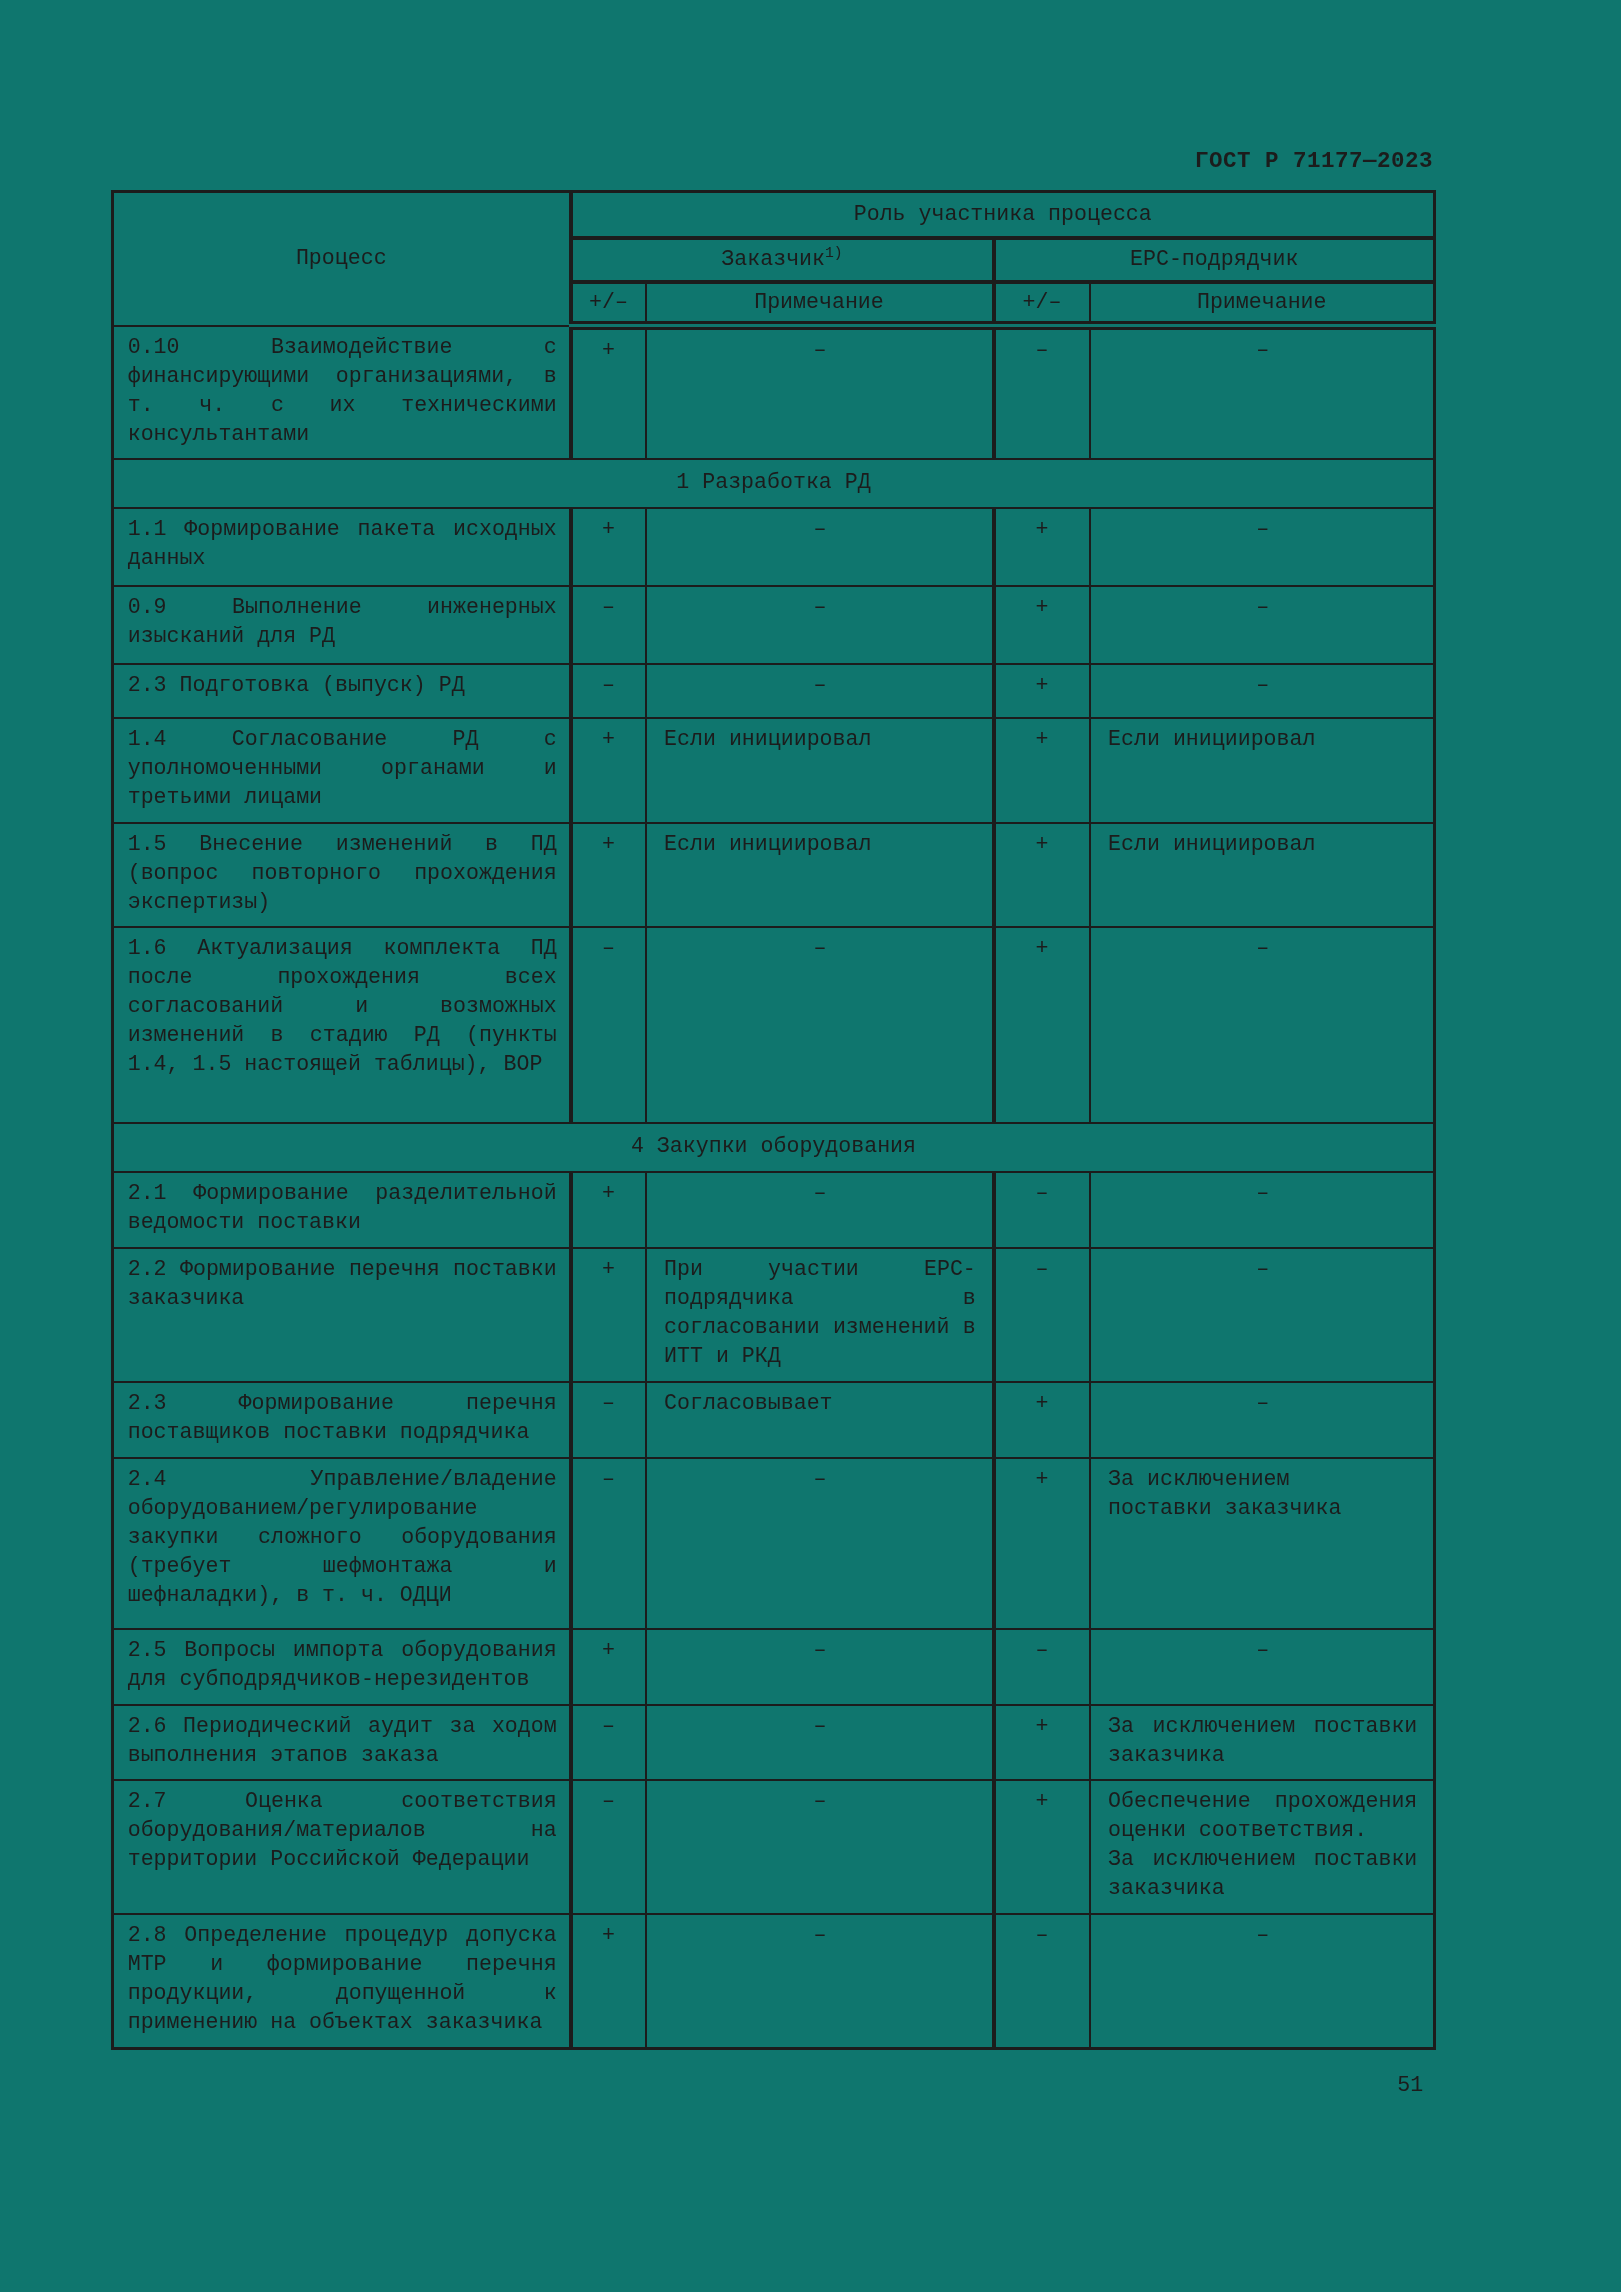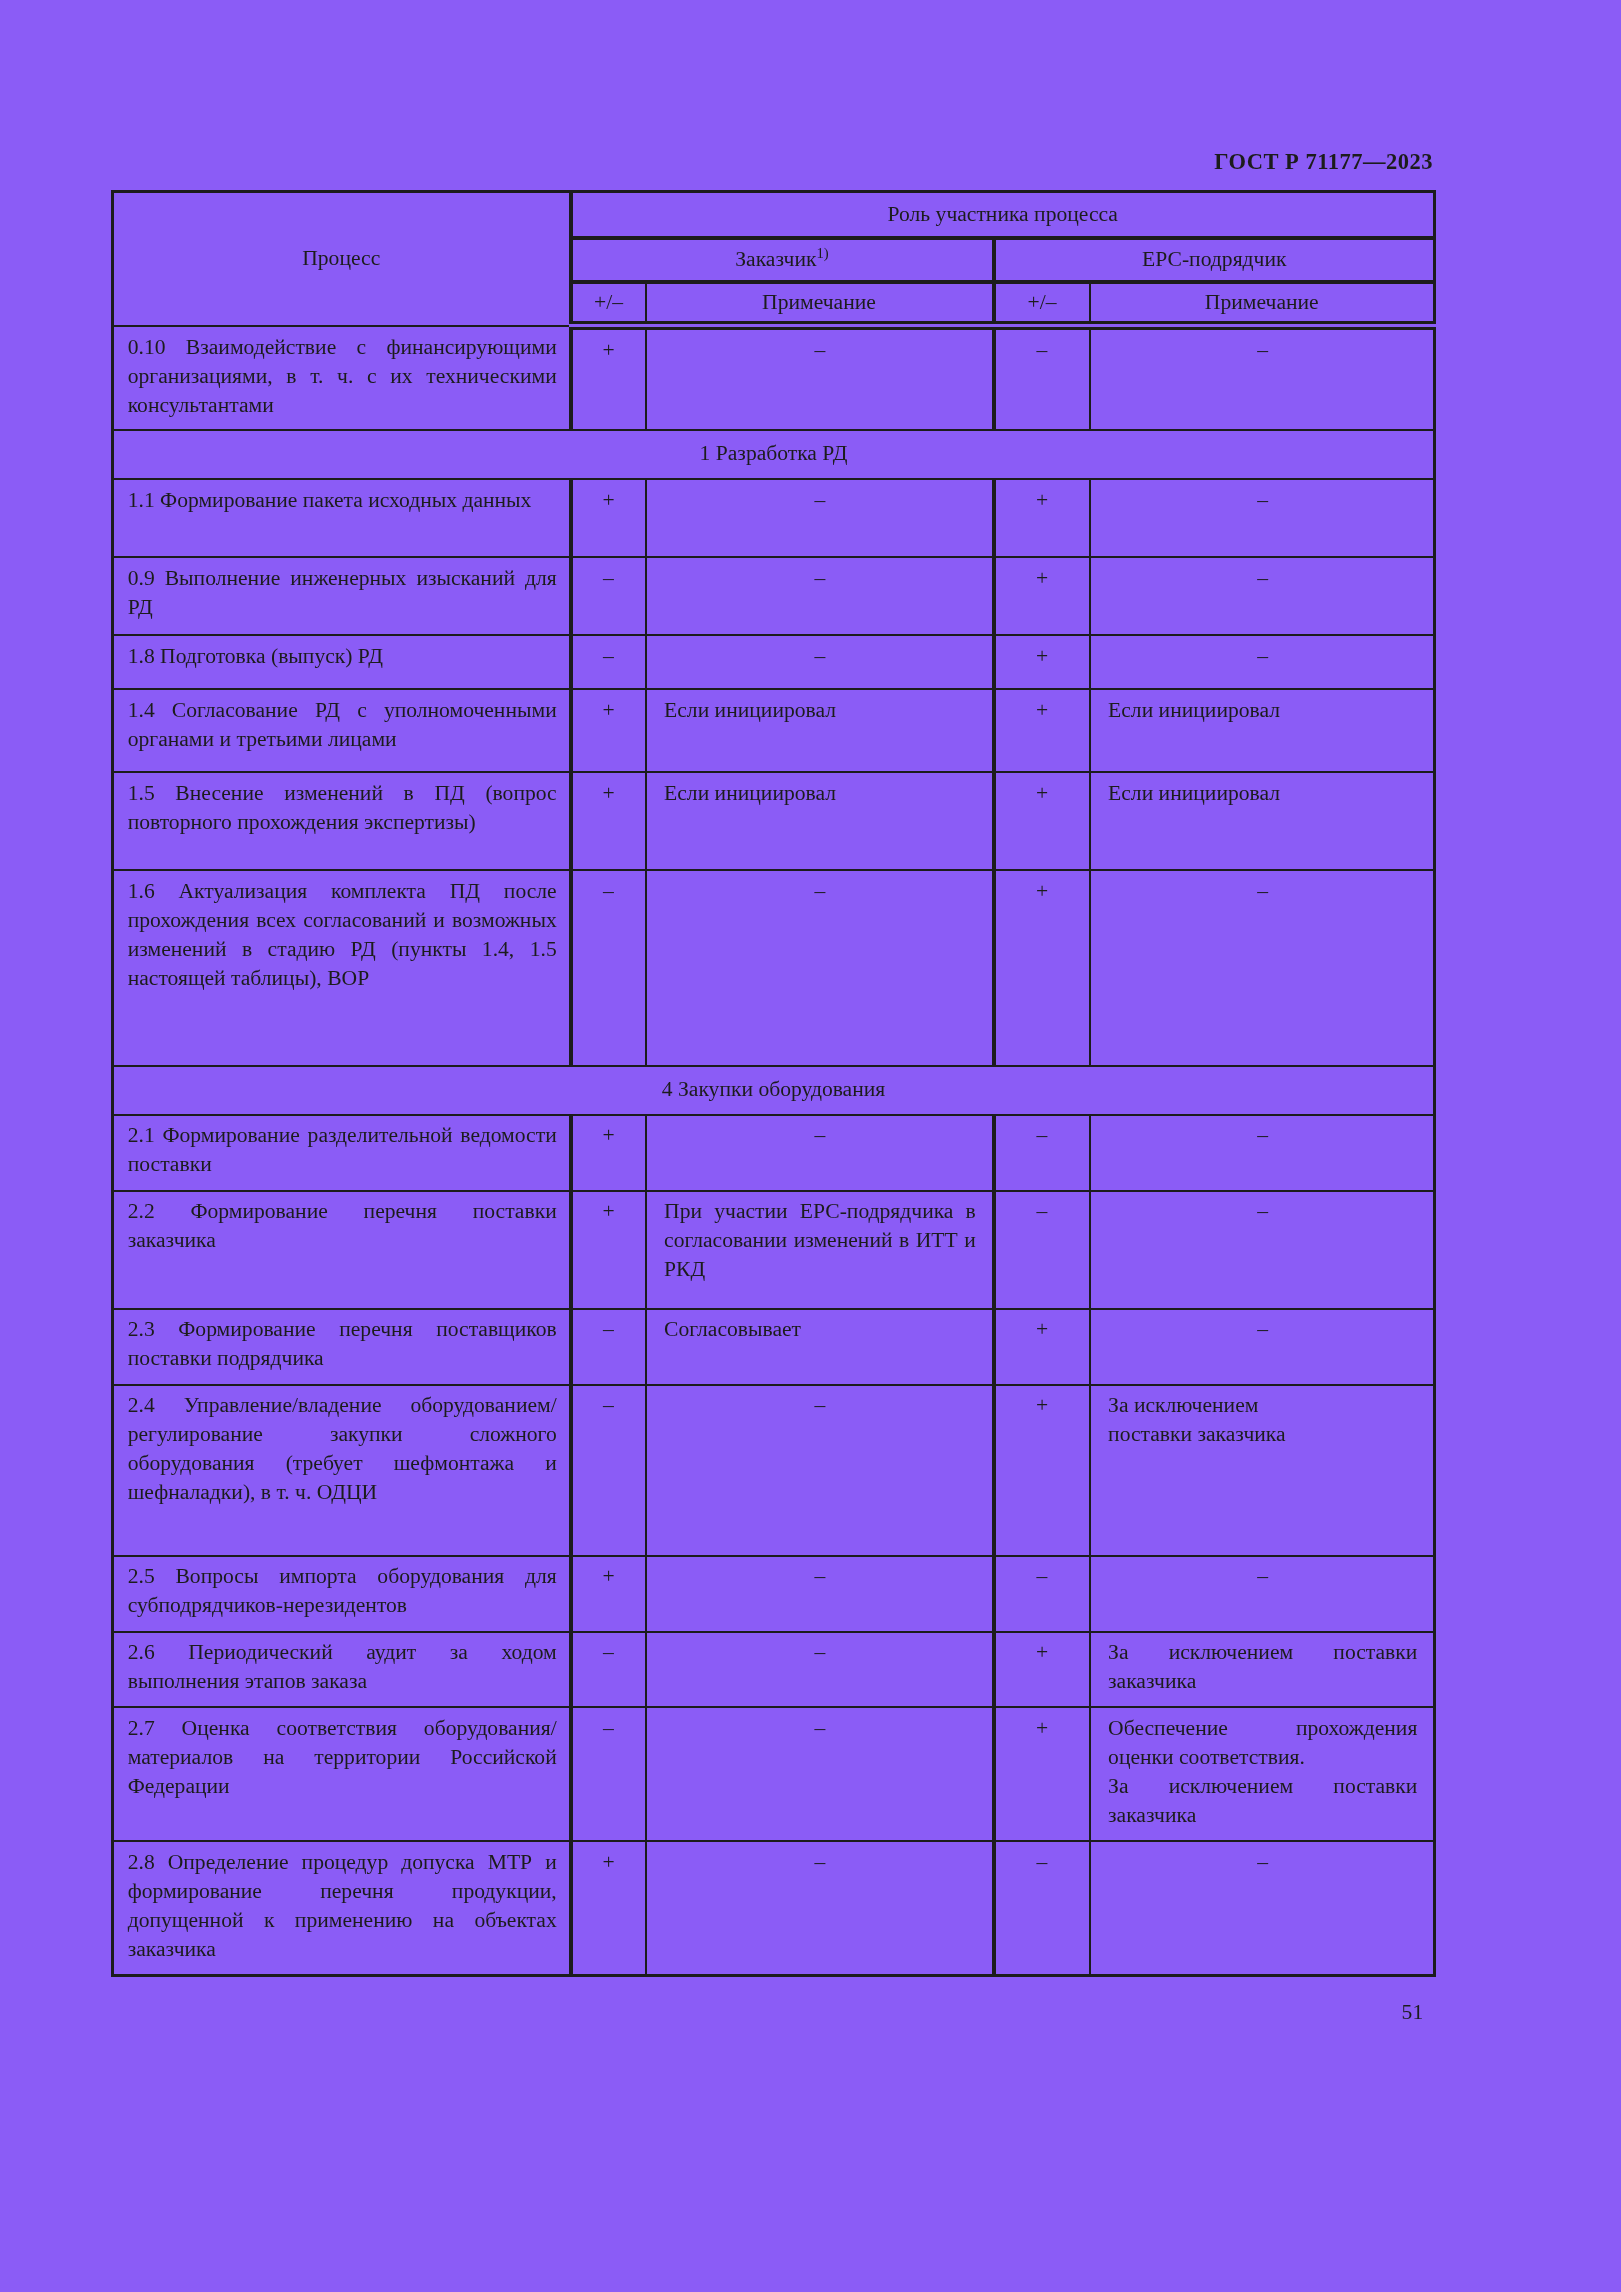--- a/index.html
+++ b/index.html
@@ -1,22 +1,22 @@
 <!DOCTYPE html>
 <html lang="ru"><head>
 <meta charset="utf-8">
 <style>
   * { margin: 0; padding: 0; box-sizing: border-box; }
   html, body { background: #e8e8e8; }
   .page {
     position: relative;
     width: 1621px;
     height: 2293px;
-    background: #8b5cf6;
-    font-family: Liberation Serif, serif;
+    background: #0f766e;
+    font-family: Liberation Mono, monospace;
     color: #1c1c1c;
     overflow: hidden;
   }
   .content {
     margin-left: 111px;
     width: 1322px;
     padding-top: 149px;
   }
   .doc-header {
     text-align: right;
@@ -166,21 +166,21 @@
             <td class="note-cell dash">–</td>
           </tr>
           <tr>
             <td class="process-cell">0.9 Выполнение инженерных изысканий для РД</td>
             <td class="mark-cell">–</td>
             <td class="note-cell dash">–</td>
             <td class="mark-cell epc-mark">+</td>
             <td class="note-cell dash">–</td>
           </tr>
           <tr>
-            <td class="process-cell">1.8 Подготовка (выпуск) РД</td>
+            <td class="process-cell">2.3 Подготовка (выпуск) РД</td>
             <td class="mark-cell">–</td>
             <td class="note-cell dash">–</td>
             <td class="mark-cell epc-mark">+</td>
             <td class="note-cell dash">–</td>
           </tr>
           <tr>
             <td class="process-cell">1.4 Согласование РД с уполномоченными органами и третьими лицами</td>
             <td class="mark-cell">+</td>
             <td class="note-cell">Если инициировал</td>
             <td class="mark-cell epc-mark">+</td>

